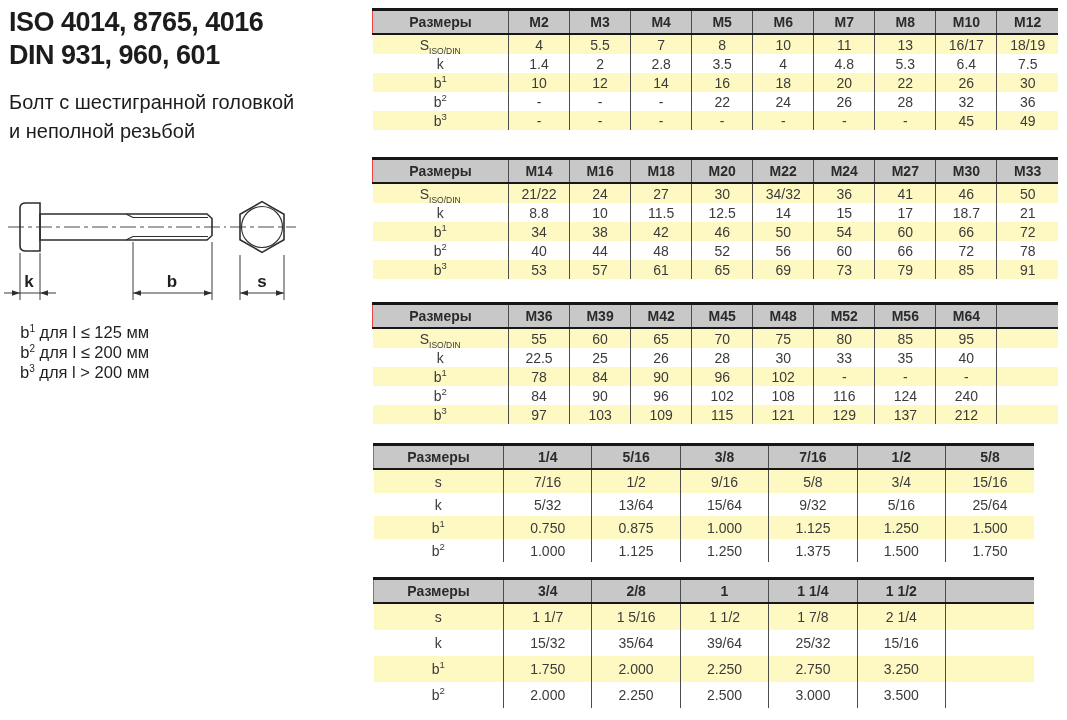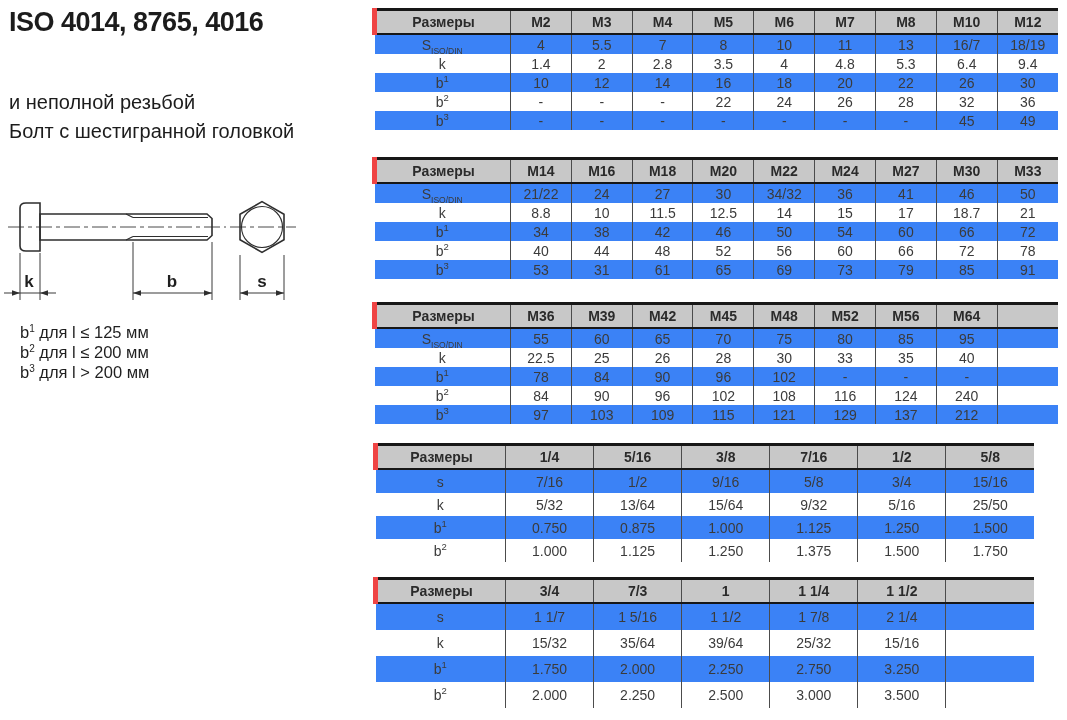--- a/index.html
+++ b/index.html
@@ -6,42 +6,42 @@
   .page{
     position:relative;width:1067px;height:720px;background:#ffffff;overflow:hidden;
     font-family:"Liberation Sans","DejaVu Sans",sans-serif;color:#3b3b3b;
   }
   
   .title-block{position:absolute;left:9px;top:6px;}
   .title-line{font-size:27px;line-height:33px;font-weight:700;color:#1c1c1c;letter-spacing:-0.5px;}
   .subtitle-block{position:absolute;left:9px;top:88px;}
   .subtitle-line{font-size:20px;line-height:29px;font-weight:400;color:#1c1c1c;}
   .drawing{position:absolute;left:0;top:160px;}
-  .notes{position:absolute;left:20px;top:322px;font-size:16.5px;line-height:20px;color:#1f1f1f;}
+  .notes{position:absolute;left:20px;top:322px;font-size:16.5px;line-height:20px;color:#1f1f1f;text-align:center;}
   .notes sup{font-size:10px;vertical-align:super;line-height:0;}
   
   .tbl-wrap{position:absolute;}
   table.dim-table{border-collapse:collapse;table-layout:fixed;}
   .t123 table.dim-table{width:686px;}
   .t45  table.dim-table{width:661px;}
   .t123 col.label-col{width:136px;}
   .t45  col.label-col{width:130px;}
   .dim-table th,.dim-table td{
     padding:0;text-align:center;vertical-align:middle;white-space:nowrap;overflow:hidden;
     font-size:14px;font-weight:400;color:#3b3b3b;
   }
   .dim-table thead th{
     background:#c8c8c8;font-weight:700;color:#2b2b2b;height:22px;
     border-top:3px solid #171717;border-bottom:2px solid #171717;
   }
-  .dim-table thead th:first-child{border-left:5px solid #ef4444;}
+  .dim-table thead th:first-child{border-left:1px solid #ef4444;}
   .dim-table th+th,.dim-table td{border-left:1.5px solid #4c4c4c;}
   .dim-table tbody th{font-weight:400;border-left:none;}
   .dim-table tbody td:first-of-type{}
-  .dim-table tbody tr.band{background:#3b82f6;}
+  .dim-table tbody tr.band{background:#fef9c3;}
   .t123 tbody th,.t123 tbody td{height:19px;}
   .t4 tbody th,.t4 tbody td{height:23px;}
   .t5 tbody th,.t5 tbody td{height:26px;}
   .dim-table sub{font-size:8.5px;vertical-align:sub;line-height:0;}
   .dim-table sup{font-size:9.5px;vertical-align:super;line-height:0;}
   
   .ol{fill:none;stroke:#2e2e2e;stroke-width:1.6;}
   .thin{fill:none;stroke:#2e2e2e;stroke-width:1.1;}
   .cl{fill:none;stroke:#4a4a4a;stroke-width:1;stroke-dasharray:16 4 4 4;}
   .ext{fill:none;stroke:#3a3a3a;stroke-width:1;}
@@ -49,24 +49,25 @@
   .ah{fill:#2e2e2e;stroke:none;}
   .dim-label{font-family:"Liberation Sans","DejaVu Sans",sans-serif;font-size:17px;font-weight:700;fill:#1f1f1f;}
 </style>
 </head>
 <body>
 
 <div class="page">
 
   <div class="title-block">
     <div class="title-line">ISO 4014, 8765, 4016</div>
+    <div class="title-line">DIN 931, 960, 601</div>
   </div>
   <div class="subtitle-block">
+    <div class="subtitle-line">Болт с шестигранной головкой</div>
     <div class="subtitle-line">и неполной резьбой</div>
-    <div class="subtitle-line">Болт с шестигранной головкой</div>
   </div>
 
   <svg class="drawing" width="370" height="150" viewBox="0 0 370 150">
 
     <line class="cl" x1="8" y1="67" x2="226" y2="67"></line>
     <line class="cl" x1="230" y1="67" x2="296" y2="67"></line>
 
     <path class="ol" d="M40,43 H26 Q20,43 20,48 V86 Q20,91 26,91 H40 Z"></path>
 
     <path class="ol" d="M40,54 H207 L212,58.5 V75.5 L207,80 H40 Z"></path>
@@ -139,34 +140,34 @@
         <tbody>
           <tr class="band">
             <th>S<sub>ISO/DIN</sub></th>
             <td>4</td>
             <td>5.5</td>
             <td>7</td>
             <td>8</td>
             <td>10</td>
             <td>11</td>
             <td>13</td>
-            <td>16/7</td>
+            <td>16/17</td>
             <td>18/19</td>
           </tr>
           <tr>
             <th>k</th>
             <td>1.4</td>
             <td>2</td>
             <td>2.8</td>
             <td>3.5</td>
             <td>4</td>
             <td>4.8</td>
             <td>5.3</td>
             <td>6.4</td>
-            <td>9.4</td>
+            <td>7.5</td>
           </tr>
           <tr class="band">
             <th>b<sup>1</sup></th>
             <td>10</td>
             <td>12</td>
             <td>14</td>
             <td>16</td>
             <td>18</td>
             <td>20</td>
             <td>22</td>
@@ -273,21 +274,21 @@
             <td>52</td>
             <td>56</td>
             <td>60</td>
             <td>66</td>
             <td>72</td>
             <td>78</td>
           </tr>
           <tr class="band">
             <th>b<sup>3</sup></th>
             <td>53</td>
-            <td>31</td>
+            <td>57</td>
             <td>61</td>
             <td>65</td>
             <td>69</td>
             <td>73</td>
             <td>79</td>
             <td>85</td>
             <td>91</td>
           </tr>
         </tbody>
       </table>
@@ -416,21 +417,21 @@
             <td>3/4</td>
             <td>15/16</td>
           </tr>
           <tr>
             <th>k</th>
             <td>5/32</td>
             <td>13/64</td>
             <td>15/64</td>
             <td>9/32</td>
             <td>5/16</td>
-            <td>25/50</td>
+            <td>25/64</td>
           </tr>
           <tr class="band">
             <th>b<sup>1</sup></th>
             <td>0.750</td>
             <td>0.875</td>
             <td>1.000</td>
             <td>1.125</td>
             <td>1.250</td>
             <td>1.500</td>
           </tr>
@@ -454,21 +455,21 @@
           <col>
           <col>
           <col>
           <col>
           <col>
         </colgroup>
         <thead>
           <tr>
             <th>Размеры</th>
             <th>3/4</th>
-            <th>7/3</th>
+            <th>2/8</th>
             <th>1</th>
             <th>1 1/4</th>
             <th>1 1/2</th>
             <th></th>
           </tr>
         </thead>
         <tbody>
           <tr class="band">
             <th>s</th>
             <td>1 1/7</td>

